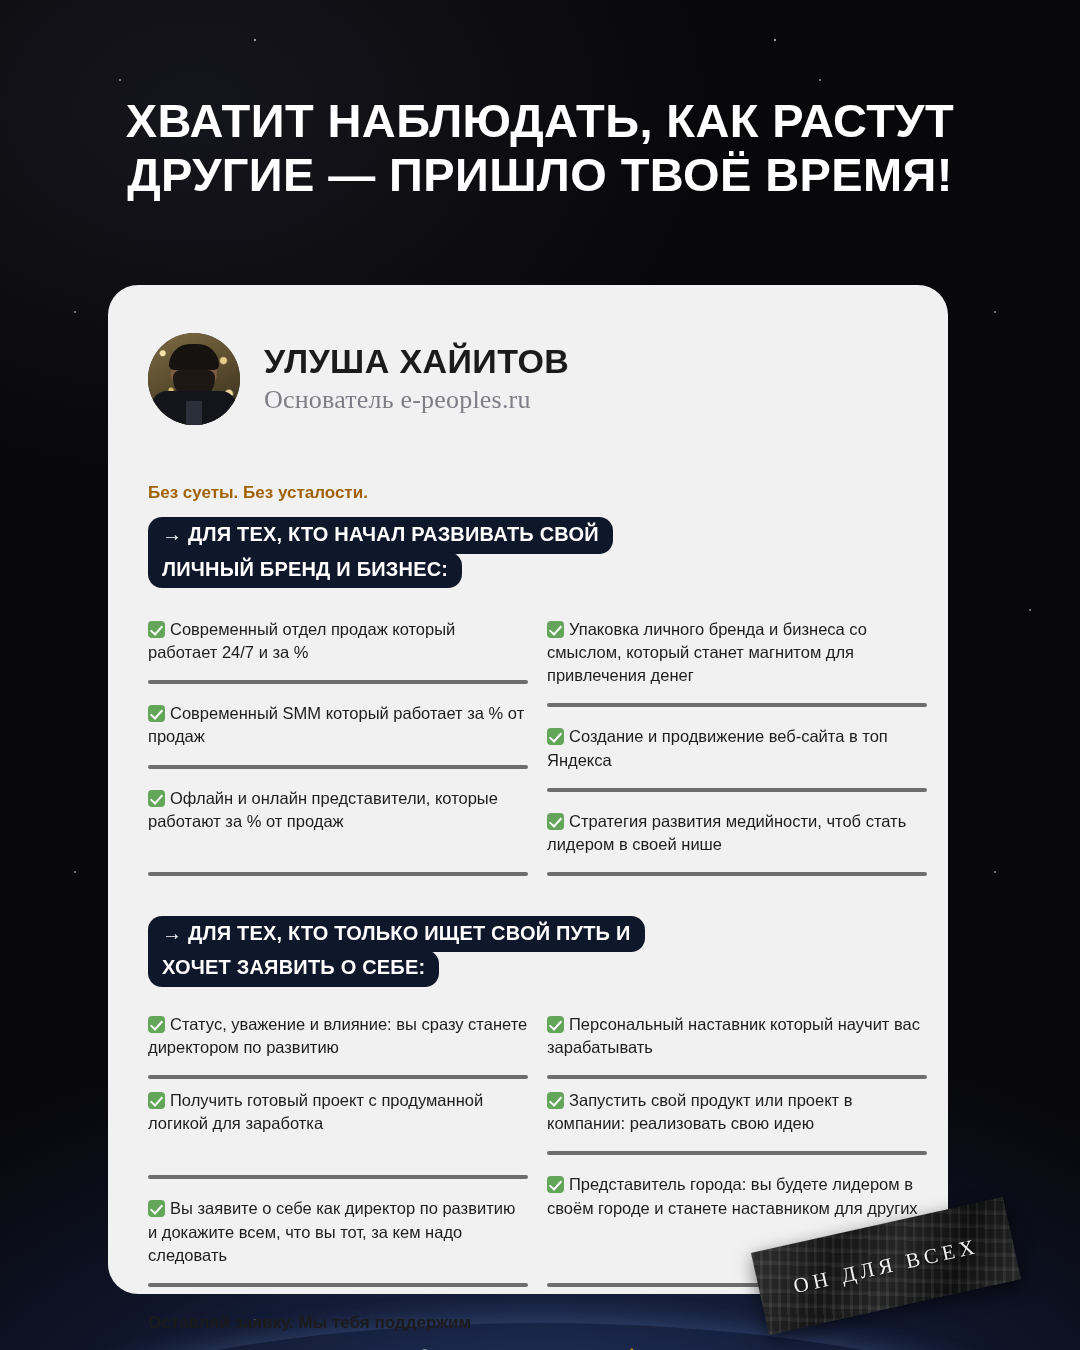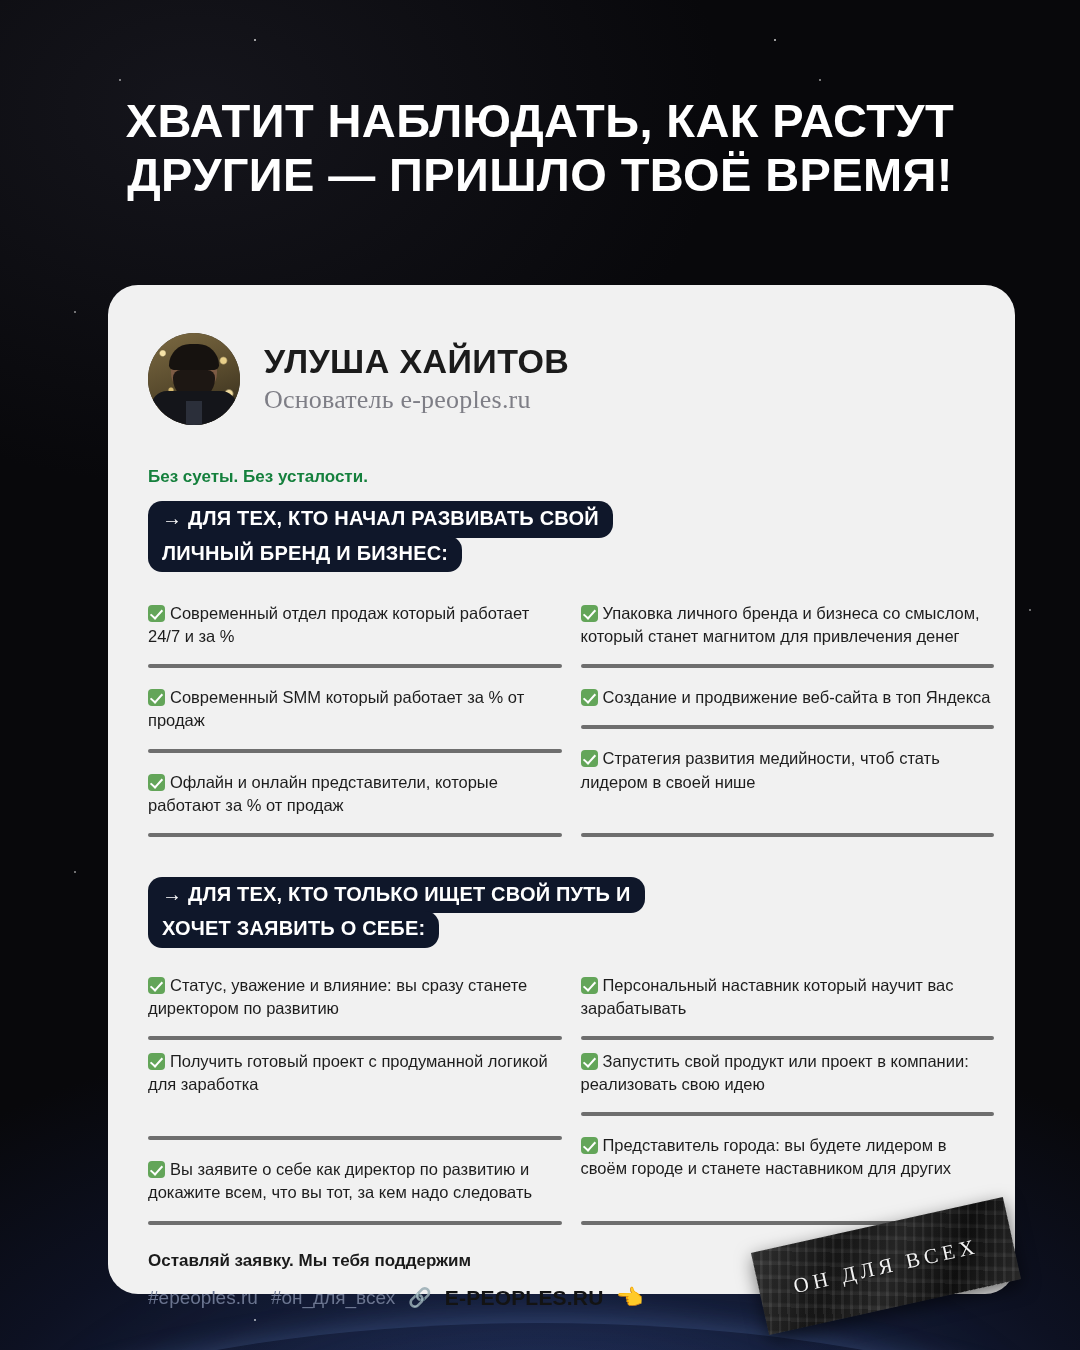--- a/index.html
+++ b/index.html
@@ -86,21 +86,21 @@
     line-height:1.14;
     letter-spacing:.4px;
     padding:0 80px;
     text-transform:uppercase;
   }
 
   
   .card {
     position:absolute;
     left:108px; top:285px;
-    width:907px; height:1009px;
+    width:840px; height:1009px;
     background:#f1f1f1;
     border-radius:30px;
     padding:48px 21px 0 40px;
   }
 
   
   .profile { display:flex; align-items:center; gap:24px; }
   .avatar {
     width:92px; height:92px; flex:0 0 92px;
     border-radius:50%;
@@ -157,22 +157,22 @@
     letter-spacing:.4px; text-transform:uppercase;
     line-height:1.1;
   }
   .profile-role {
     font-size:26px; color:#7e7e86; margin-top:5px;
     font-family:"Liberation Serif", serif;
     letter-spacing:.2px;
   }
 
   .tagline {
-    margin-top:42px;
-    font-size:17px; font-weight:700; color:#15803d;
+    margin-top:58px;
+    font-size:17px; font-weight:700; color:#a16207;
   }
 
   
   .banner {
     margin-top:14px;
     display:flex; flex-direction:column; align-items:flex-start;
   }
   .banner span {
     background:#0f172a;
     color:#fff;

